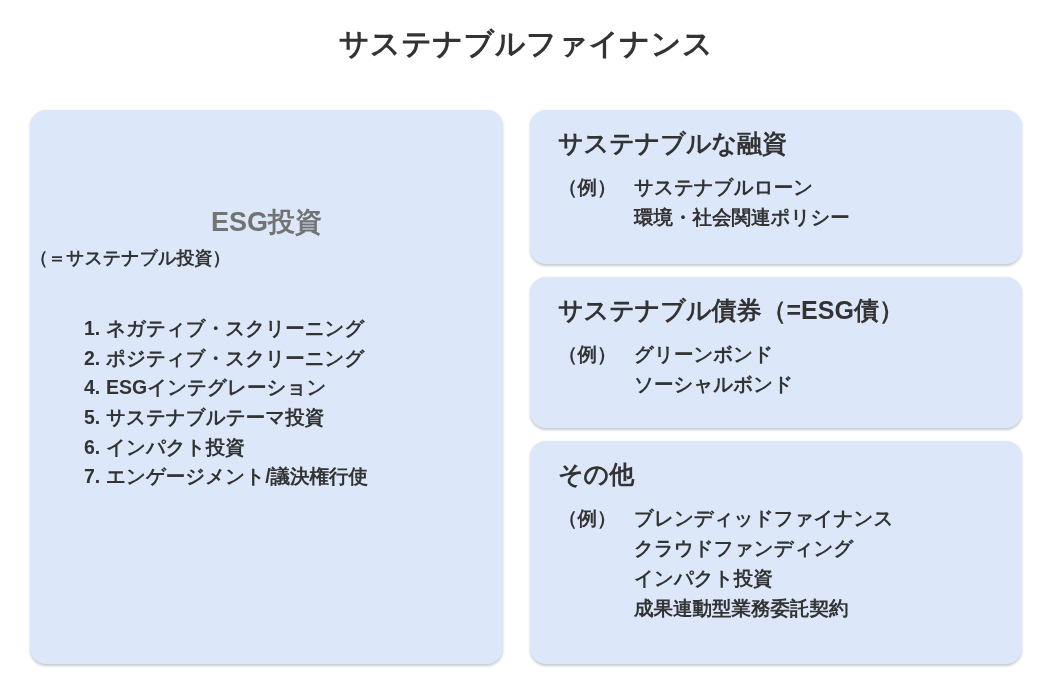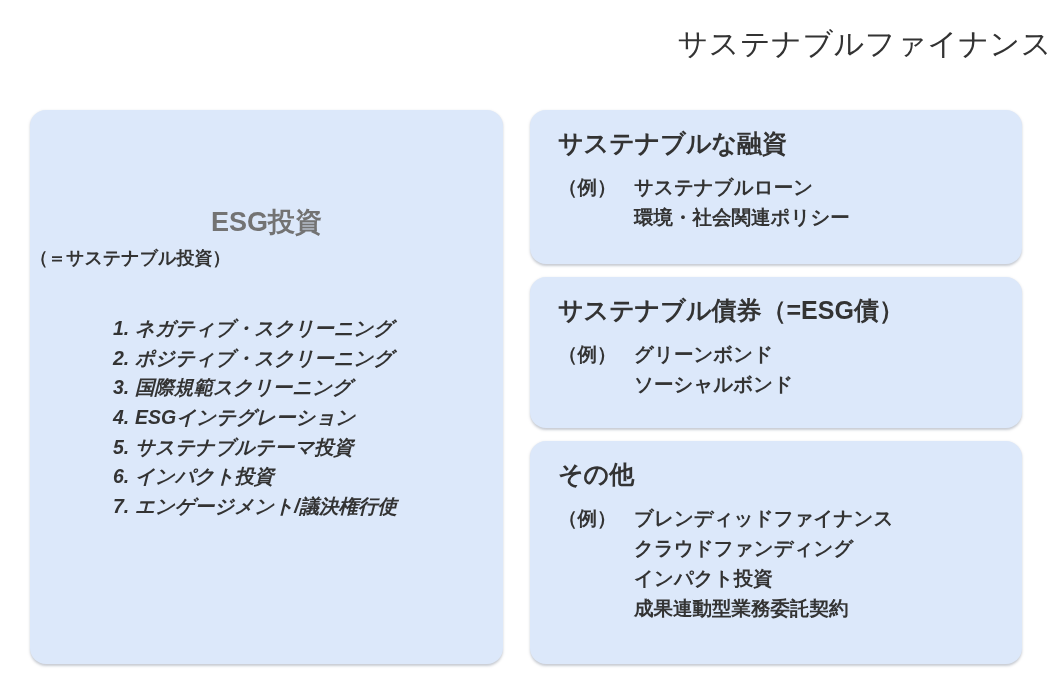--- a/index.html
+++ b/index.html
@@ -23,23 +23,23 @@
     height: 698px;
     box-sizing: border-box;
   }
 
   
   .page-title {
     position: absolute;
     top: 26px;
     left: 0;
     width: 1052px;
-    text-align: right;
+    text-align: center;
     font-size: 30px;
-    font-weight: normal;
+    font-weight: bold;
     letter-spacing: 0.5px;
     color: #333333;
     line-height: 1.2;
   }
 
   
   .board {
     position: absolute;
     top: 110px;
     left: 30px;
@@ -101,23 +101,22 @@
   .esg-list {
     margin: 44px 0 0 0;
     padding: 0;
     list-style: none;
     font-size: 19.5px;
     font-weight: bold;
     line-height: 1.52;
     color: #333333;
   }
   .esg-list li {
-    padding-left: 83px;
+    padding-left: 54px;
     white-space: nowrap;
-    font-style: italic;
   }
   .esg-list li .num {
     display: inline-block;
     width: 22px;
   }
 
   
   .card-right {
     padding: 17px 22px 19px 28px;
   }
@@ -169,21 +168,20 @@
   <div class="board">
 
     <div class="col-left">
       <div class="card card-esg">
         <div class="esg-heading">ESG投資</div>
         <div class="esg-subheading">（＝サステナブル投資）</div>
 
         <ul class="esg-list">
           <li><span class="num">1.</span><span>ネガティブ・スクリーニング</span></li>
           <li><span class="num">2.</span><span>ポジティブ・スクリーニング</span></li>
-          <li><span class="num">3.</span><span>国際規範スクリーニング</span></li>
           <li><span class="num">4.</span><span>ESGインテグレーション</span></li>
           <li><span class="num">5.</span><span>サステナブルテーマ投資</span></li>
           <li><span class="num">6.</span><span>インパクト投資</span></li>
           <li><span class="num">7.</span><span>エンゲージメント/議決権行使</span></li>
         </ul>
       </div>
     </div>
 
     <div class="col-right">
 

